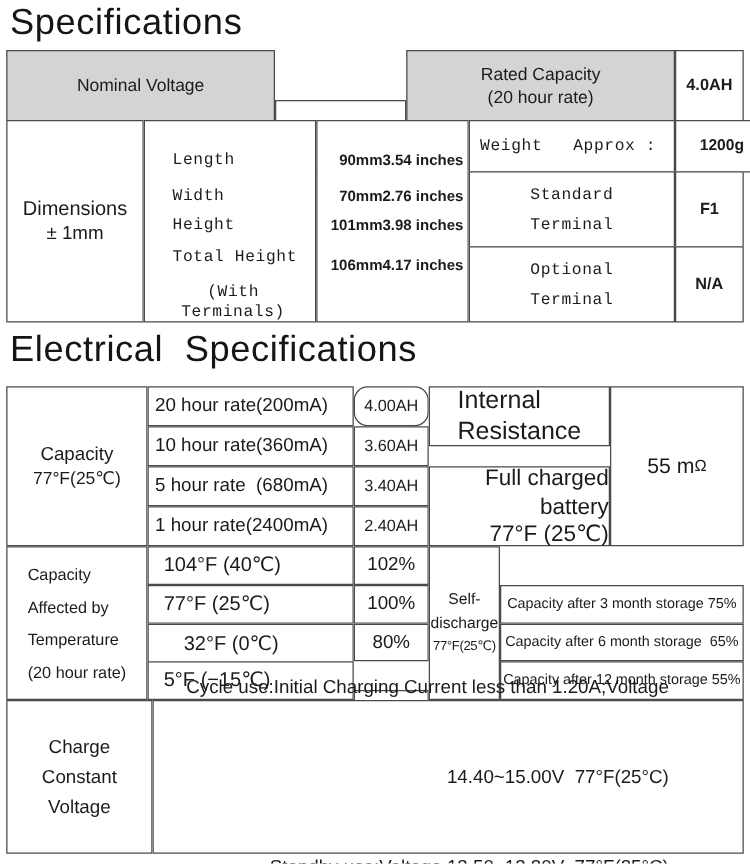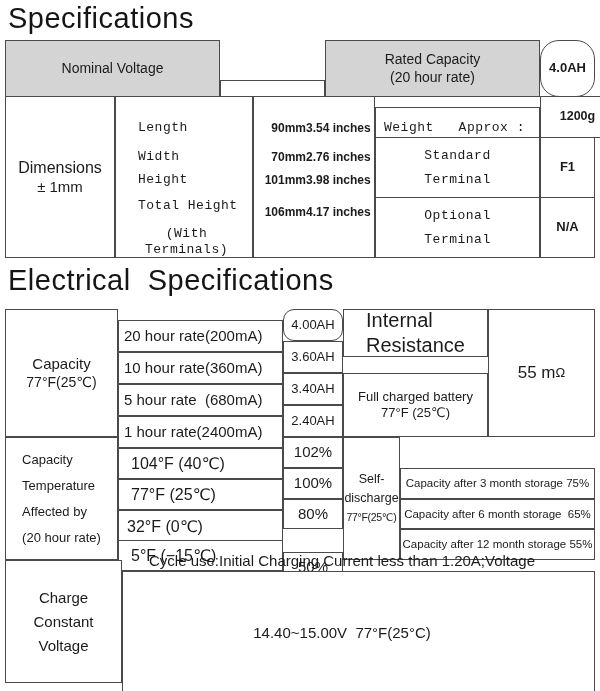--- a/index.html
+++ b/index.html
@@ -13,21 +13,21 @@
     color:#151515;letter-spacing:0.5px;white-space:pre;
   }
   .cell{
     position:absolute;box-sizing:border-box;border:1px solid #4a4a4a;
     background:#fff;display:flex;align-items:center;justify-content:center;
     text-align:center;line-height:1.25;
   }
   .gray{background:#d4d4d4;}
   .bold{font-weight:bold;}
   .mono{font-family:"Liberation Mono","DejaVu Sans Mono",monospace;letter-spacing:0.5px;}
-  .left{justify-content:flex-start;text-align:center;margin-top:11px;}
+  .left{justify-content:flex-start;text-align:right;}
   .pre{white-space:pre;}
   .lines span{display:block;}
   .abs{position:absolute;}
   .dimrow{position:absolute;left:6px;right:2px;display:flex;text-align:right;}
   .dimrow .mmv{width:46px;flex:none;}
   .ohm-unit{font-size:13px;vertical-align:1px;}
 </style>
 </head>
 <body>
 
@@ -36,21 +36,21 @@
   <div class="title" style="top:1px;">Specifications</div>
 
   <div class="cell gray" style="left:5px;top:40px;width:215px;height:57px;font-size:14px;">Nominal Voltage</div>
   <div class="cell bold" style="left:220px;top:40px;width:105px;height:57px;font-size:14px;margin-top:40px;">12V</div>
   <div class="cell gray" style="left:325px;top:40px;width:215px;height:57px;font-size:14px;">
     <div class="lines">
       <span>Rated Capacity</span>
       <span>(20 hour rate)</span>
     </div>
   </div>
-  <div class="cell bold" style="left:540px;top:40px;width:55px;height:57px;font-size:13px;border-radius:19px;">4.0AH</div>
+  <div class="cell bold" style="left:540px;top:40px;width:55px;height:57px;font-size:13px;">4.0AH</div>
 
   <div class="cell" style="left:5px;top:96px;width:110px;height:162px;font-size:16px;">
     <div class="lines">
       <span>Dimensions</span>
       <span style="font-size:15px;">± 1mm</span>
     </div>
   </div>
 
   <div class="cell mono" style="left:115px;top:96px;width:138px;height:162px;font-size:13px;">
     <span class="abs" style="left:22px;top:23px;">Length</span>
@@ -119,43 +119,43 @@
   <div class="cell" style="left:283px;top:341px;width:60px;height:32px;font-size:13px;">3.60AH</div>
   <div class="cell" style="left:283px;top:373px;width:60px;height:32px;font-size:13px;">3.40AH</div>
   <div class="cell" style="left:283px;top:405px;width:60px;height:32px;font-size:13px;">2.40AH</div>
 
   <div class="cell" style="left:343px;top:309px;width:145px;height:48px;font-size:20px;">
     <div class="lines" style="text-align:left;">
       <span>Internal</span>
       <span>Resistance</span>
     </div>
   </div>
-  <div class="cell" style="left:343px;top:373px;width:145px;height:64px;font-size:13px;">
+  <div class="cell" style="left:343px;top:373px;width:145px;height:64px;font-size:18px;text-align:right;">
     <div class="lines">
       <span>Full charged battery</span>
       <span>77°F (25℃)</span>
     </div>
   </div>
   <div class="cell" style="left:488px;top:309px;width:107px;height:128px;font-size:17px;">
     <span>55 m</span>
       <span class="ohm-unit">Ω</span>
   </div>
 
   <div class="cell" style="left:5px;top:437px;width:113px;height:123px;font-size:13px;">
     <div class="lines" style="text-align:left;line-height:26px;">
       <span>Capacity</span>
+      <span>Affected by</span>
       <span>Temperature</span>
-      <span>Affected by</span>
       <span>(20 hour rate)</span>
     </div>
   </div>
 
   <div class="cell left" style="left:118px;top:437px;width:165px;height:31px;font-size:16px;padding-left:12px;">104°F (40℃)</div>
   <div class="cell left" style="left:118px;top:468px;width:165px;height:31px;font-size:16px;padding-left:12px;">77°F (25℃)</div>
-  <div class="cell left" style="left:118px;top:499px;width:165px;height:34px;font-size:16px;padding-left:8px;">32°F (0℃)</div>
+  <div class="cell left" style="left:118px;top:499px;width:165px;height:34px;font-size:16px;padding-left:28px;">32°F (0℃)</div>
   <div class="cell left" style="left:118px;top:529px;width:165px;height:31px;font-size:16px;padding-left:12px;">5°F (−15℃)</div>
 
   <div class="cell" style="left:283px;top:437px;width:60px;height:31px;font-size:15px;">102%</div>
   <div class="cell" style="left:283px;top:468px;width:60px;height:31px;font-size:15px;">100%</div>
   <div class="cell" style="left:283px;top:499px;width:60px;height:30px;font-size:15px;">80%</div>
   <div class="cell" style="left:283px;top:552px;width:60px;height:31px;font-size:15px;">50%</div>
 
   <div class="cell" style="left:343px;top:437px;width:57px;height:123px;font-size:12.5px;">
     <div class="lines" style="line-height:19px;">
       <span>Self-</span>

